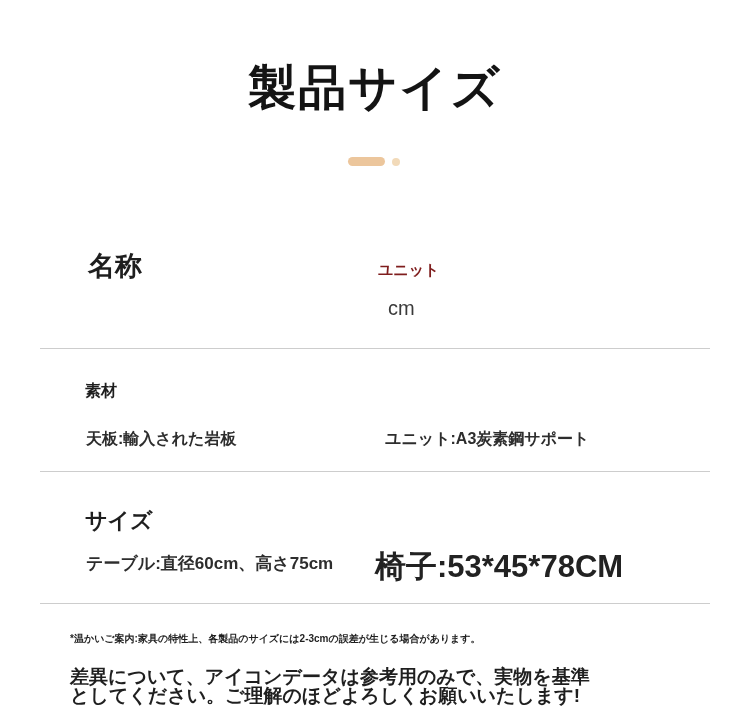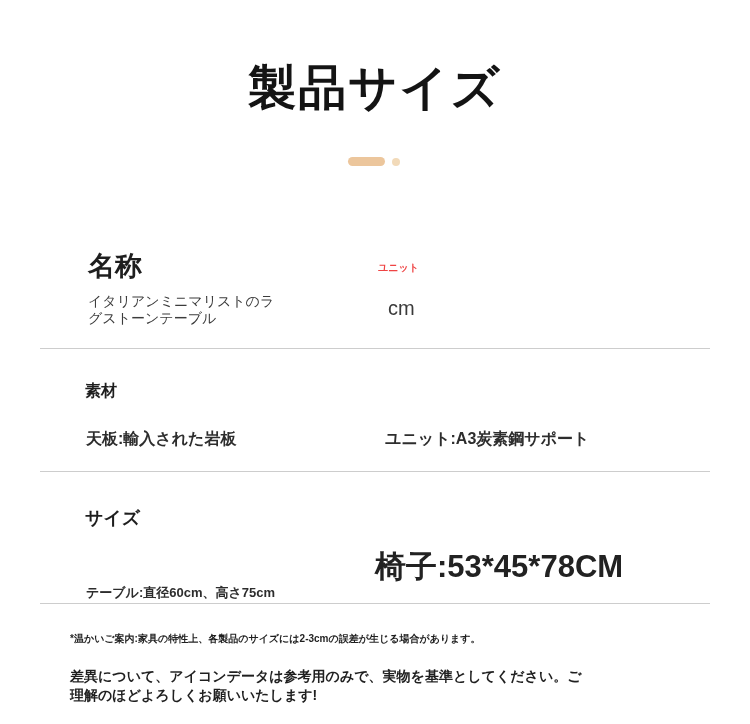--- a/index.html
+++ b/index.html
@@ -81,23 +81,23 @@
     font-weight: 500;
     line-height: 17px;
     color: #3c3c3c;
     word-break: break-all;
     overflow-wrap: anywhere;
   }
   .unit-label {
     position: absolute;
     left: 378px;
     top: 261px;
-    font-size: 10px;
-    font-weight: 700;
-    color: #ef4444;
+    font-size: 15px;
+    font-weight: 700;
+    color: #7f1d1d;
   }
   .unit-value {
     position: absolute;
     left: 388px;
     top: 297px;
     font-size: 20px;
     font-weight: 500;
     color: #3a3a3a;
   }
 
@@ -127,33 +127,32 @@
     font-size: 16px;
     font-weight: 600;
     color: #2d2d2d;
   }
 
   
   .size-heading {
     position: absolute;
     left: 85px;
     top: 508px;
-    font-size: 18px;
+    font-size: 22px;
     font-weight: 700;
     color: #1e1e1e;
     line-height: 1.2;
   }
   .size-table {
     position: absolute;
     left: 86px;
     top: 552px;
-    font-size: 13px;
+    font-size: 17px;
     font-weight: 600;
     color: #2d2d2d;
-    margin-top: 32px;
   }
   .size-chair {
     position: absolute;
     left: 375px;
     top: 546px;
     font-size: 31px;
     font-weight: 700;
     color: #222222;
   }
 
@@ -166,42 +165,41 @@
     font-size: 10px;
     font-weight: 700;
     color: #1f1f1f;
     line-height: 19px;
   }
   .footnote-2 {
     position: absolute;
     left: 70px;
     top: 667px;
     width: 522px;
-    font-size: 14px;
+    font-size: 19px;
     font-weight: 700;
     color: #1f1f1f;
     line-height: 19px;
     word-break: break-all;
     overflow-wrap: anywhere;
   }
 </style>
 </head>
 <body>
 
 <div class="page">
 
   <h1 class="page-title">製品サイズ</h1>
 
   <div class="title-deco">
     <span class="deco-pill"></span>
     <span class="deco-dot"></span>
   </div>
 
   <div class="name-heading">名称</div>
-  <div class="name-value">イタリアンミニマリストのラグストーンテーブル</div>
   <div class="unit-label">ユニット</div>
   <div class="unit-value">cm</div>
 
   <div class="divider divider-1"></div>
 
   <div class="material-heading">素材</div>
   <div class="material-top-panel">天板:輸入された岩板</div>
   <div class="material-frame">ユニット:A3炭素鋼サポート</div>
 
   <div class="divider divider-2"></div>

